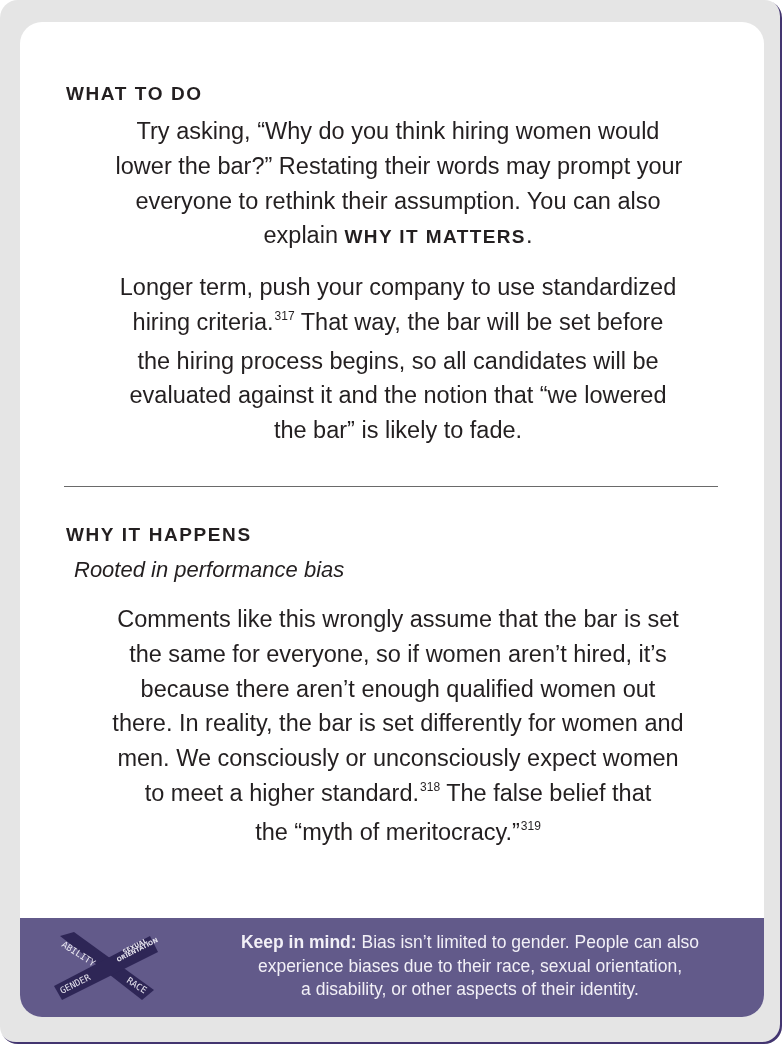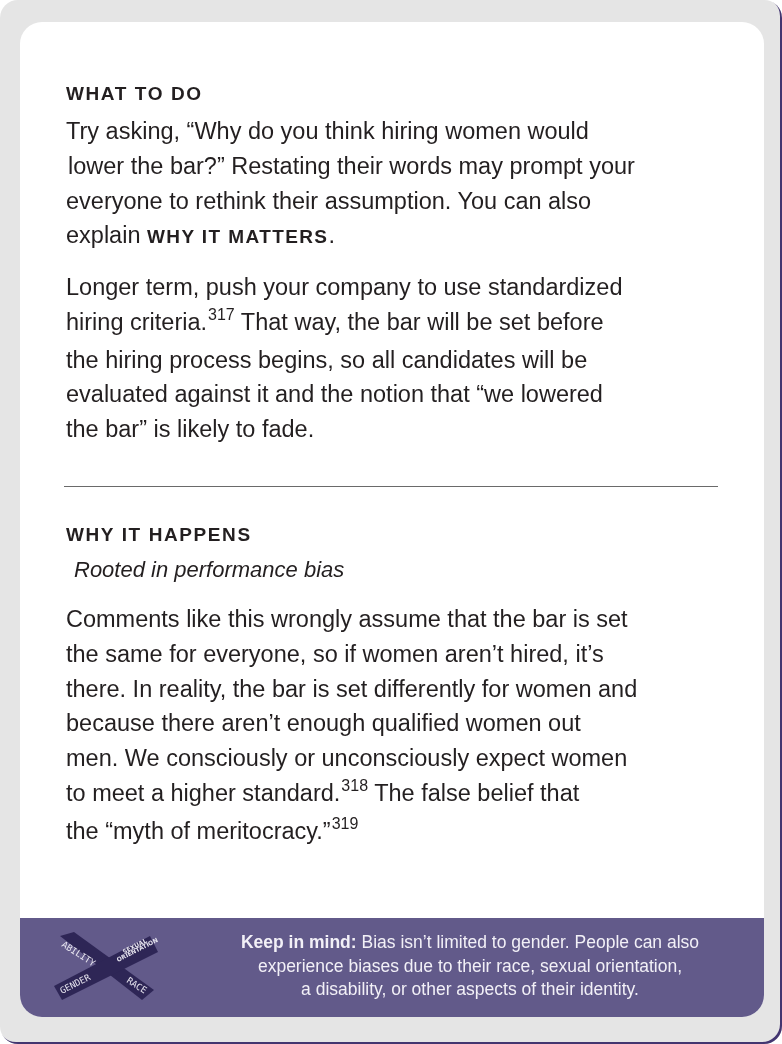--- a/index.html
+++ b/index.html
@@ -24,27 +24,27 @@
     position: absolute; left: 46px; top: 0; width: 660px;
     color: #231f20;
   }
   .heading {
     position: absolute; left: 0;
     font-weight: bold; font-size: 19px; letter-spacing: 1.6px;
     text-transform: uppercase; color: #231f20; white-space: nowrap;
   }
   .para {
     position: absolute; left: 0; width: 664px;
-    font-size: 23.5px; line-height: 34.8px; color: #231f20;
+    font-size: 23.5px; line-height: 34.8px; color: #231f20; text-align: center;
   }
   .para .line { display: block; white-space: nowrap; }
   .smallcaps {
     font-weight: bold; font-size: 19px; letter-spacing: 1.4px; text-transform: uppercase;
   }
-  sup.fn { font-size: 16px; vertical-align: 0; position: relative; top: -10px; margin-left: 1px; }
+  sup.fn { font-size: 12px; vertical-align: 0; position: relative; top: -10px; margin-left: 1px; }
   .subtitle {
     position: absolute; left: 8px; font-style: italic; font-size: 22px; color: #231f20; white-space: nowrap;
   }
   .divider {
     position: absolute; left: 44px; top: 464px; width: 654px; height: 0;
     border-top: 1.5px solid #6a6a6a;
   }
   .footer {
     position: absolute; left: 0; top: 896px; width: 744px; height: 99px;
     background: #625a8a;
@@ -80,22 +80,22 @@
         <span class="line">evaluated against it and the notion that “we lowered</span>
         <span class="line">the bar” is likely to fade.</span>
       </div>
 
       <div class="heading" style="top:502px;">WHY IT HAPPENS</div>
       <div class="subtitle" style="top:535px;">Rooted in performance bias</div>
 
       <div class="para" style="top:580px;">
         <span class="line">Comments like this wrongly assume that the bar is set</span>
         <span class="line">the same for everyone, so if women aren’t hired, it’s</span>
+        <span class="line">because there aren’t enough qualified women out</span>
         <span class="line">there. In reality, the bar is set differently for women and</span>
-        <span class="line">because there aren’t enough qualified women out</span>
         <span class="line">men. We consciously or unconsciously expect women</span>
         <span class="line"><span>to meet a higher standard.</span><sup class="fn">318</sup><span> The false belief that</span></span>
         <span class="line"><span>the “myth of meritocracy.”</span><sup class="fn">319</sup></span>
       </div>
     </div>
 
     <div class="divider"></div>
 
     <div class="footer">
       <svg class="bias-icon" viewBox="0 0 112 70">

